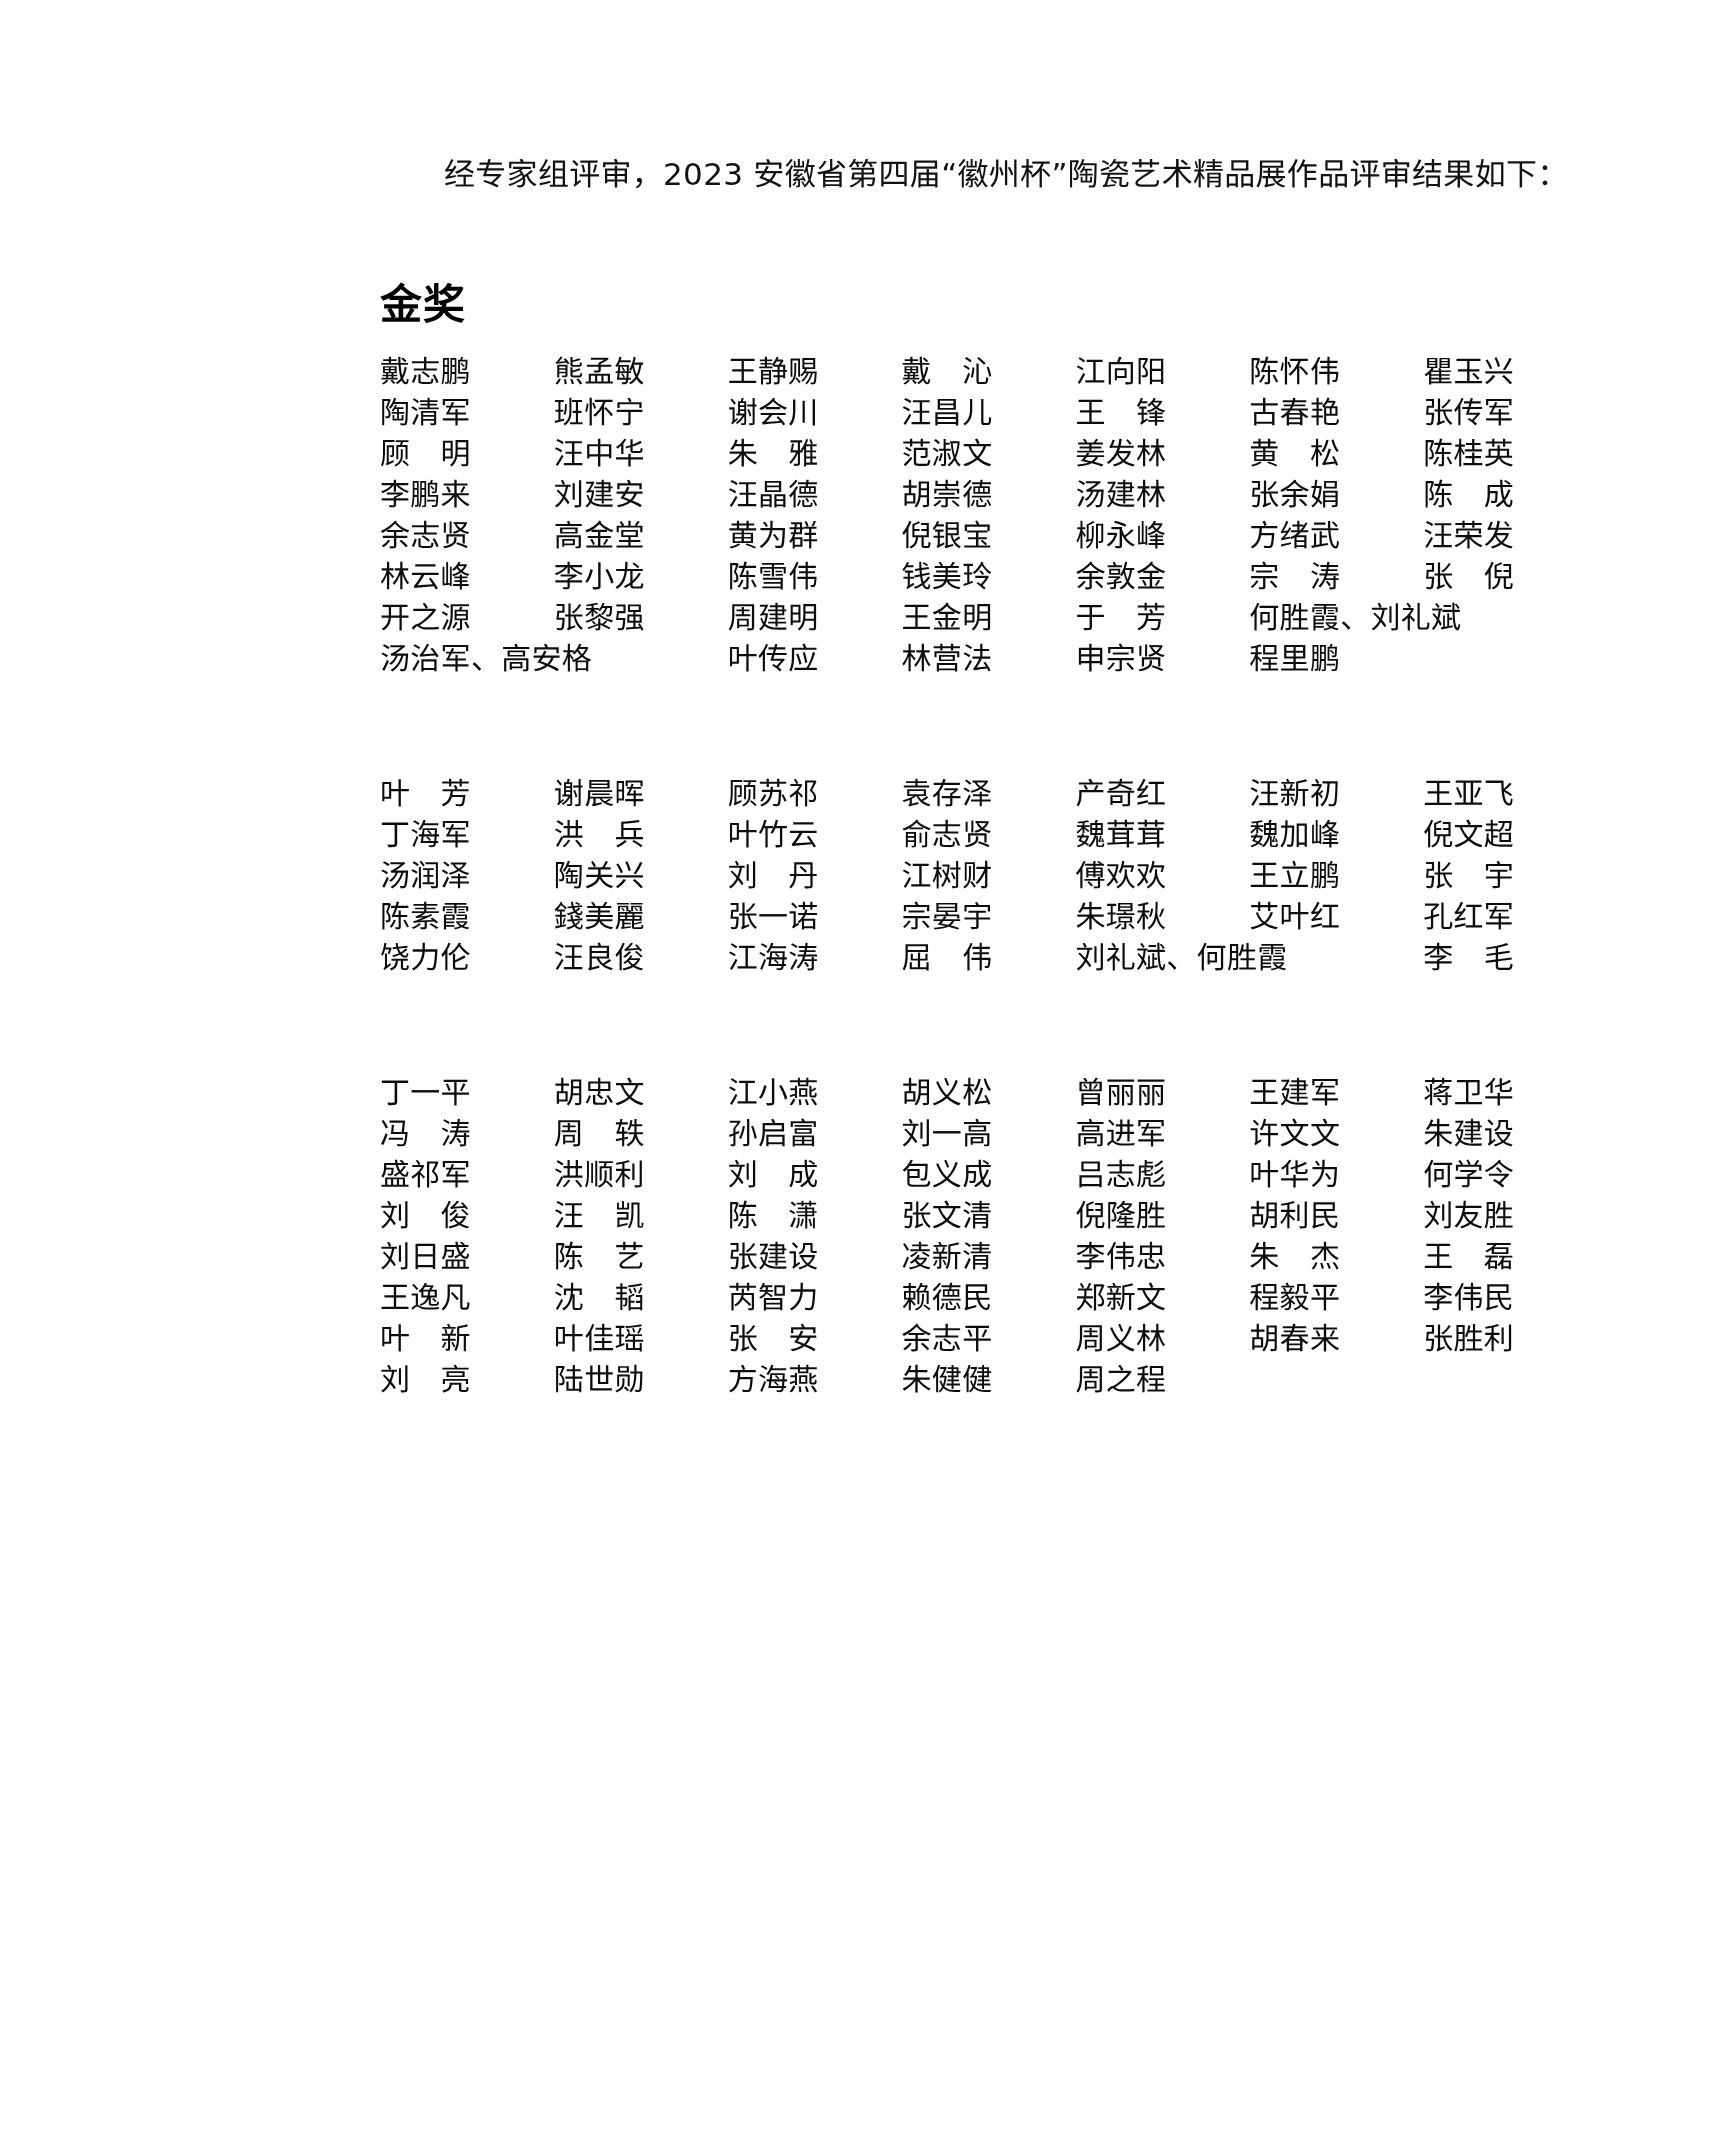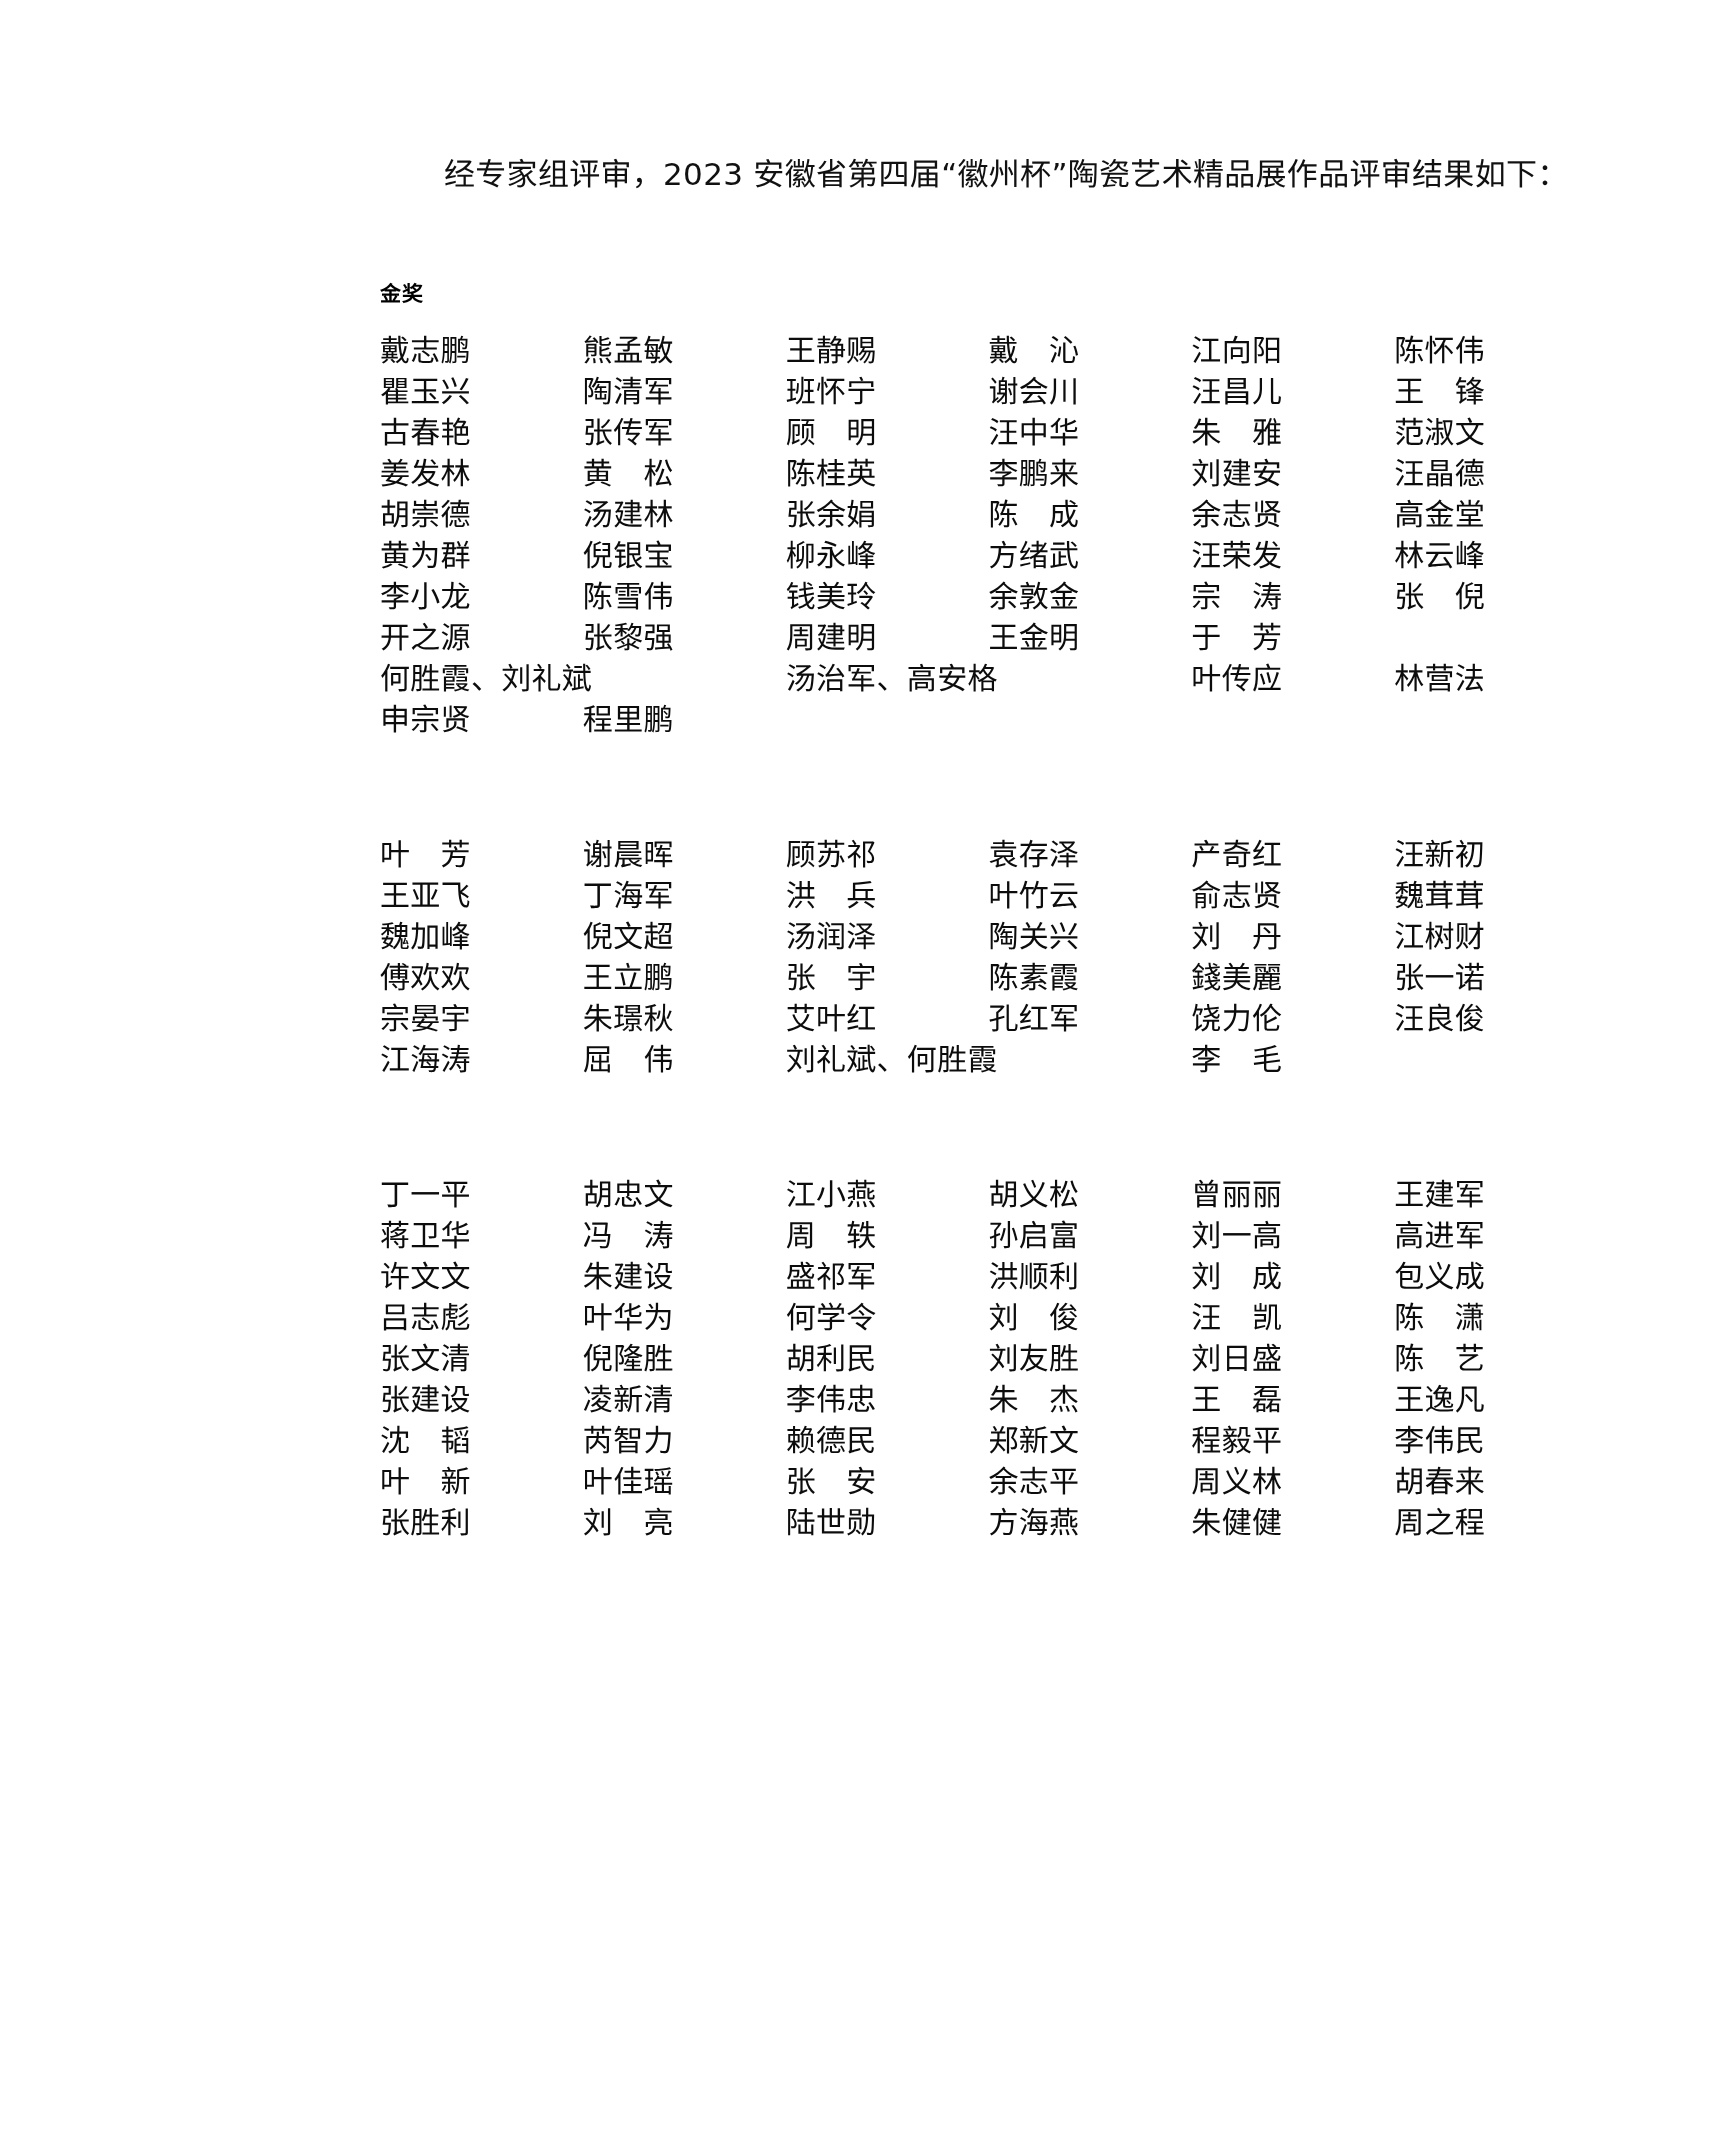--- a/index.html
+++ b/index.html
@@ -46,32 +46,32 @@
 
   
   .section {
     margin-top: 0;
   }
   .section-gold   { padding-top: 88px; }
   .section-silver { padding-top: 94px; }
   .section-bronze { padding-top: 94px; }
 
   .section-title {
-    font-size: 21px;
+    font-size: 42px;
     font-weight: 700;
     line-height: 1.0;
     letter-spacing: 1.1px;
     margin: 0 0 25px 0;
     color: #000000;
   }
 
   
   .name-grid {
     display: grid;
-    grid-template-columns: repeat(6, 1fr);
+    grid-template-columns: repeat(7, 1fr);
     row-gap: 0px;
     column-gap: 0px;
   }
   .name-cell {
     font-size: 30px;
     line-height: 1.38;
     height: 41px;
     color: #0c0c0c;
     letter-spacing: 0.3px;
     white-space: nowrap;

